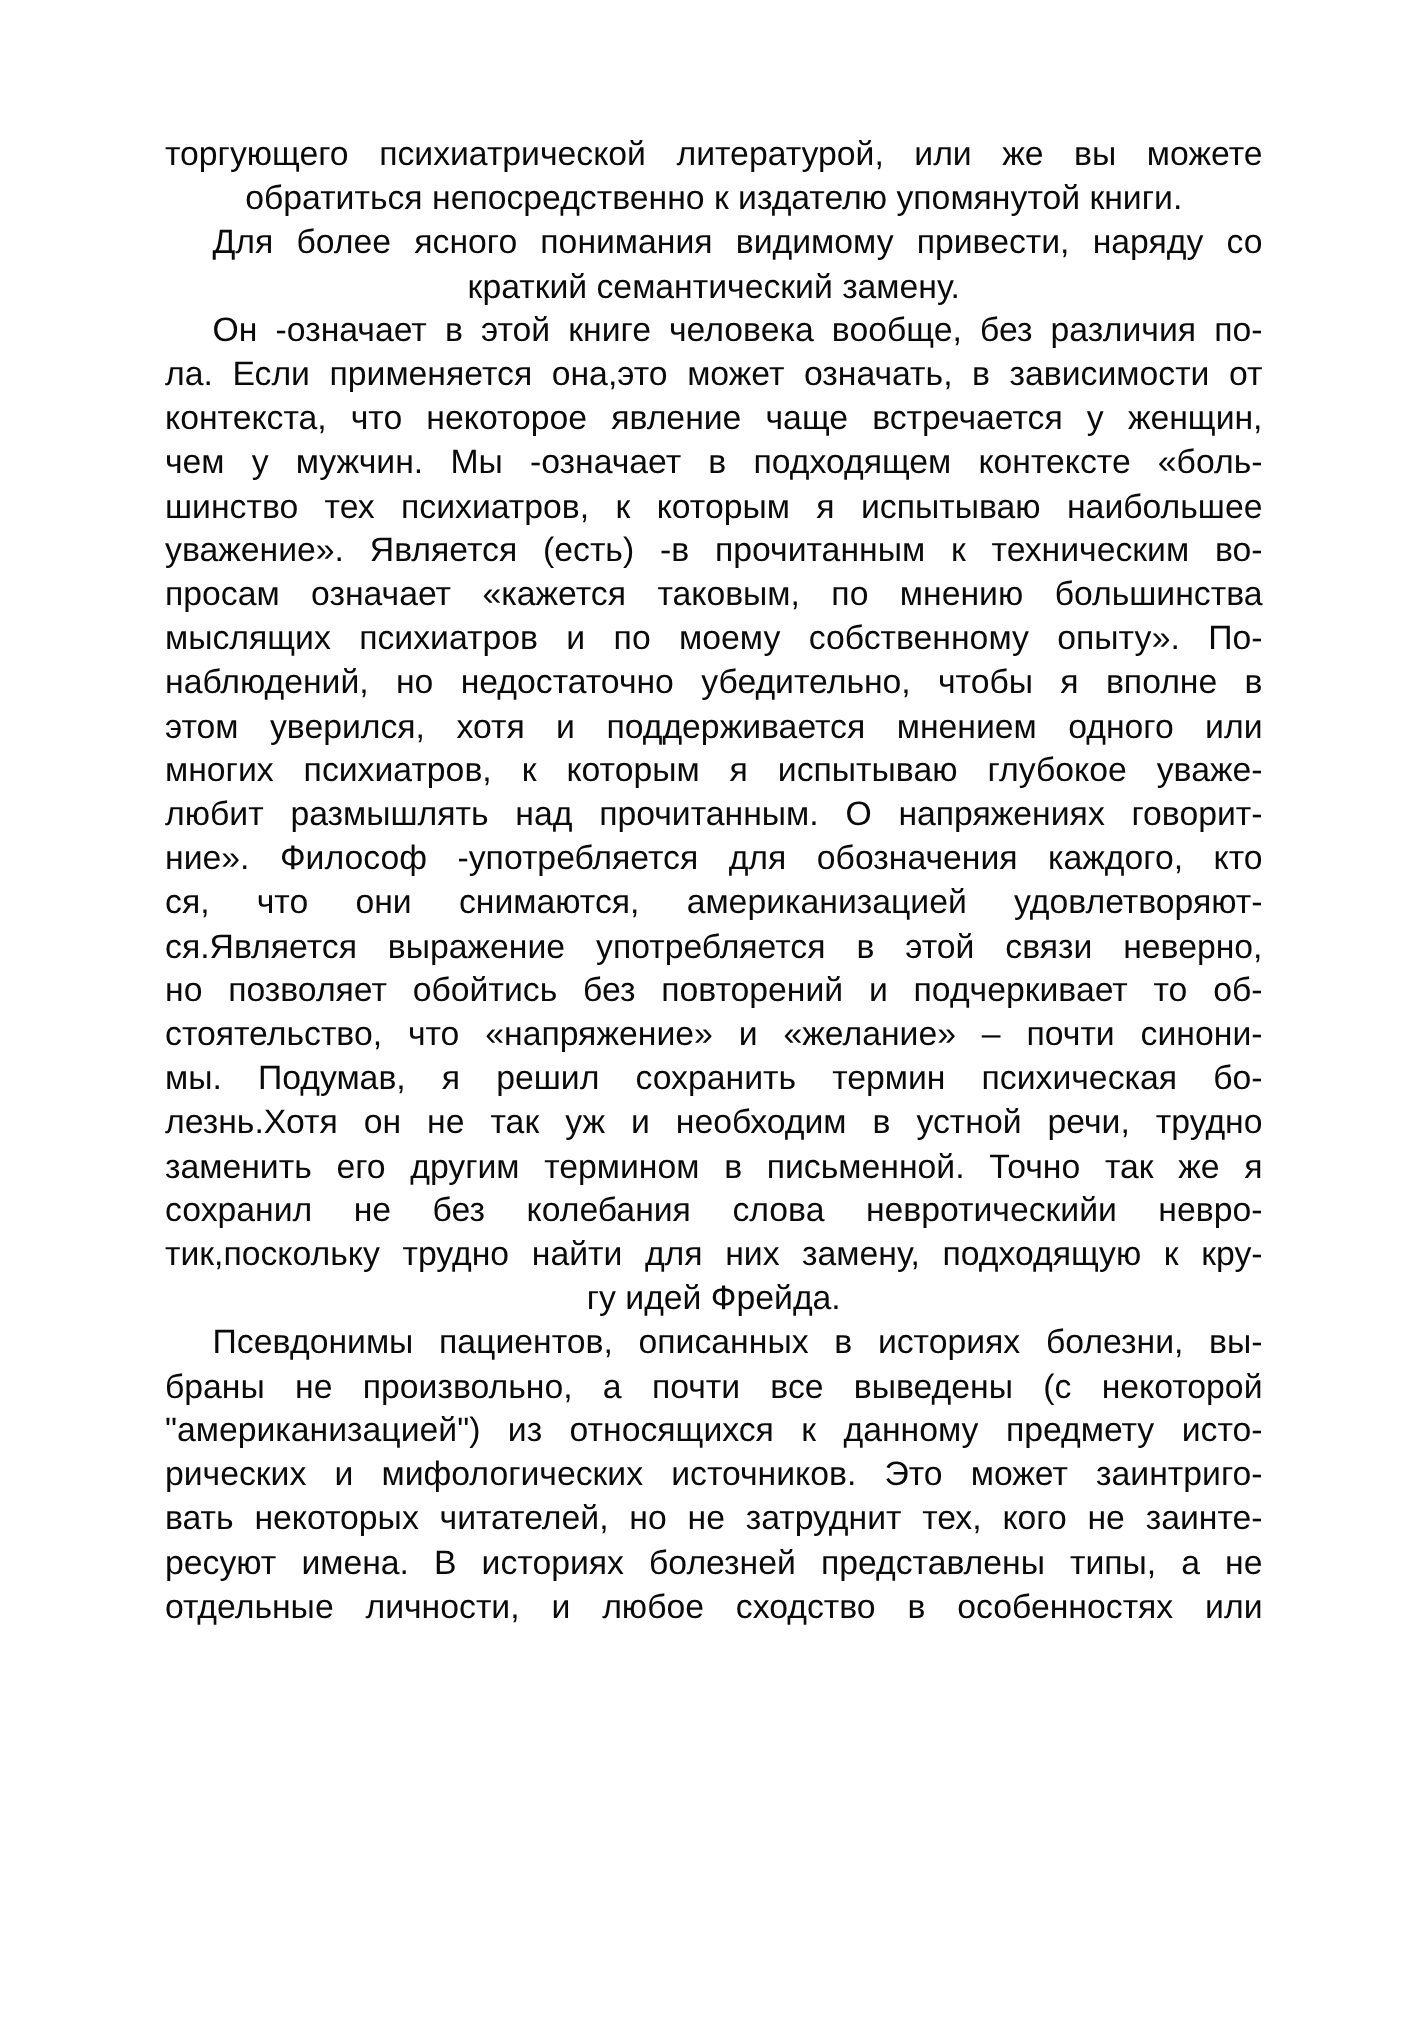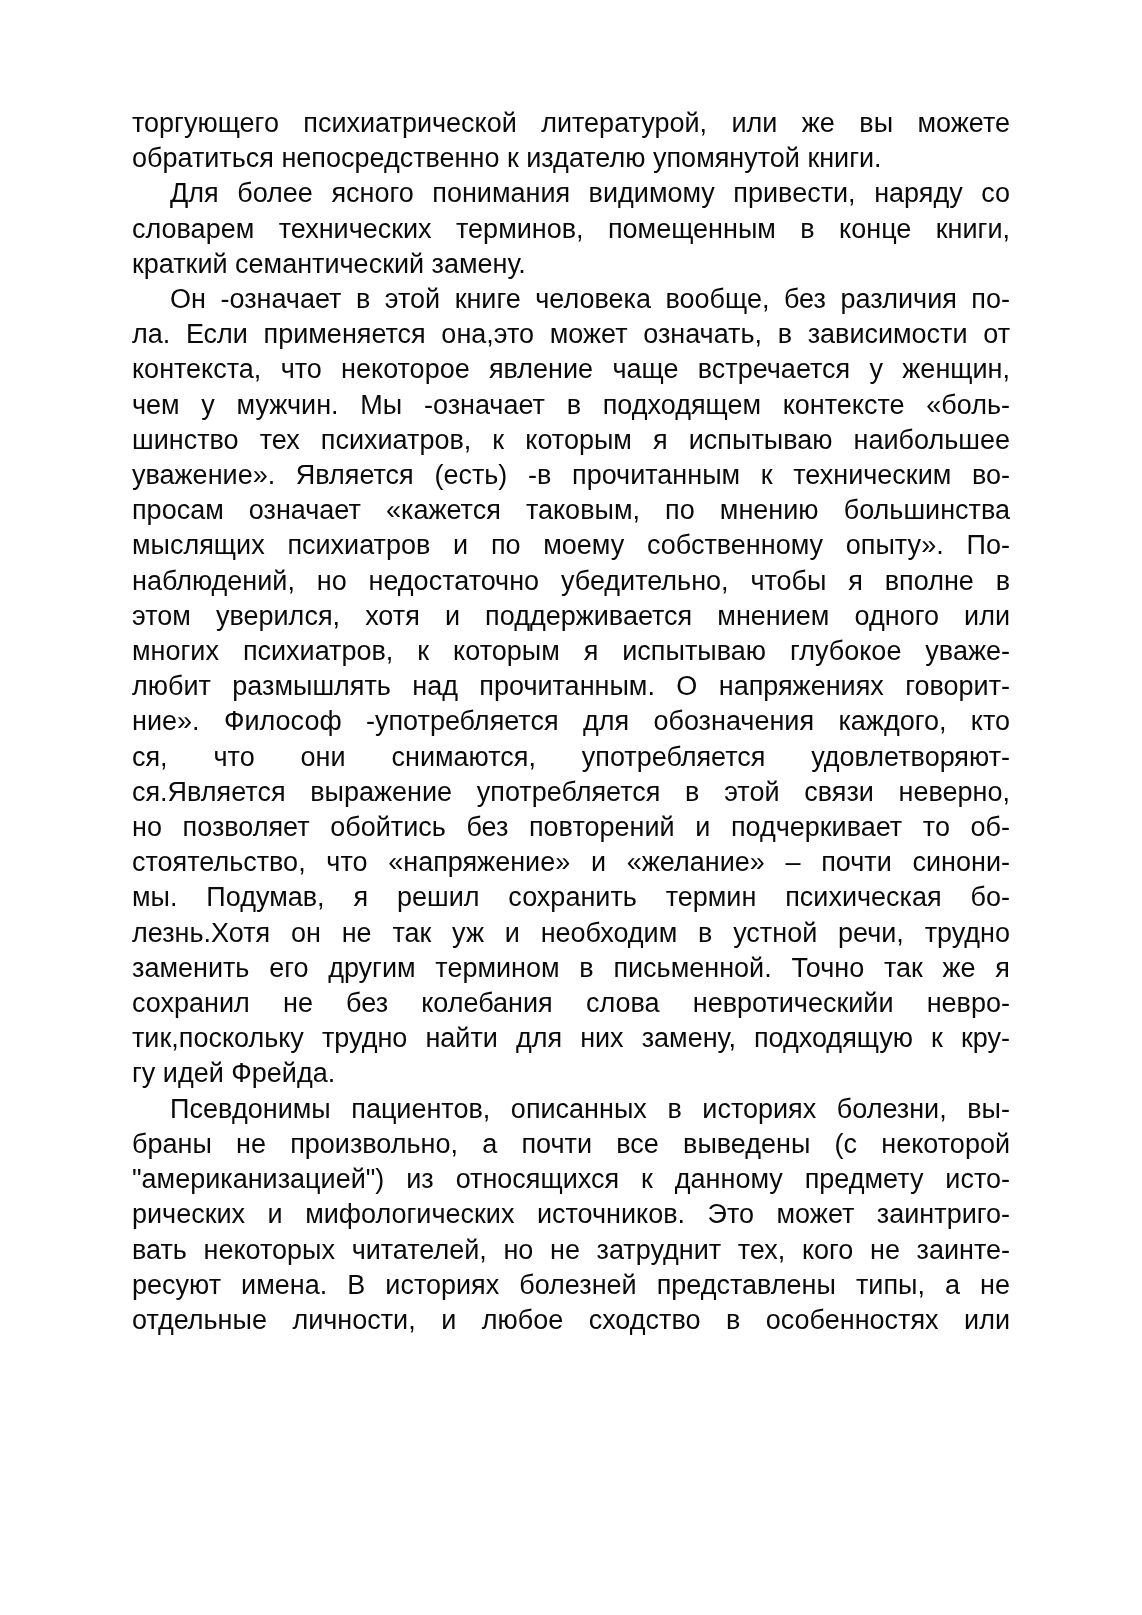--- a/index.html
+++ b/index.html
@@ -19,21 +19,21 @@
   .text-column {
     position: absolute;
     top: 106px;
     left: 132px;
     width: 878px;
   }
   .line {
     font-size: 27px;
     line-height: 35.2px;
     white-space: nowrap;
-    text-align: left;
+    text-align: center;
     color: #0a0a0a;
   }
   
   .line.just {
     white-space: normal;
     text-align: justify;
     text-align-last: justify;
   }
   .line.indent {
     text-indent: 38px;
@@ -50,36 +50,35 @@
   }
 </style>
 </head>
 <body>
 
 <div class="page">
   <div class="text-column">
       <div class="line just">торгующего психиатрической литературой, или же вы можете</div>
       <div class="line">обратиться непосредственно к издателю упомянутой книги.</div>
       <div class="line just indent">Для более ясного понимания видимому привести, наряду со</div>
-      <div class="line just">словарем технических терминов, помещенным в конце книги,</div>
       <div class="line">краткий семантический замену.</div>
       <div class="line just indent">Он -означает в этой книге человека вообще, без различия по-</div>
       <div class="line just">ла. Если применяется она,это может означать, в зависимости от</div>
       <div class="line just">контекста, что некоторое явление чаще встречается у женщин,</div>
       <div class="line just">чем у мужчин. Мы -означает в подходящем контексте «боль-</div>
       <div class="line just">шинство тех психиатров, к которым я испытываю наибольшее</div>
       <div class="line just">уважение». Является (есть) -в прочитанным к техническим во-</div>
       <div class="line just">просам означает «кажется таковым, по мнению большинства</div>
       <div class="line just">мыслящих психиатров и по моему собственному опыту». По-</div>
       <div class="line just">наблюдений, но недостаточно убедительно, чтобы я вполне в</div>
       <div class="line just">этом уверился, хотя и поддерживается мнением одного или</div>
       <div class="line just">многих психиатров, к которым я испытываю глубокое уваже-</div>
       <div class="line just">любит размышлять над прочитанным. О напряжениях говорит-</div>
       <div class="line just">ние». Философ -употребляется для обозначения каждого, кто</div>
-      <div class="line just">ся, что они снимаются, употребляется удовлетворяют-</div>
+      <div class="line just">ся, что они снимаются, американизацией удовлетворяют-</div>
       <div class="line just">ся.Является выражение употребляется в этой связи неверно,</div>
       <div class="line just">но позволяет обойтись без повторений и подчеркивает то об-</div>
       <div class="line just">стоятельство, что «напряжение» и «желание» – почти синони-</div>
       <div class="line just">мы. Подумав, я решил сохранить термин психическая бо-</div>
       <div class="line just">лезнь.Хотя он не так уж и необходим в устной речи, трудно</div>
       <div class="line just">заменить его другим термином в письменной. Точно так же я</div>
       <div class="line just">сохранил не без колебания слова невротическийи невро-</div>
       <div class="line just">тик,поскольку трудно найти для них замену, подходящую к кру-</div>
       <div class="line">гу идей Фрейда.</div>
       <div class="line just indent">Псевдонимы пациентов, описанных в историях болезни, вы-</div>

